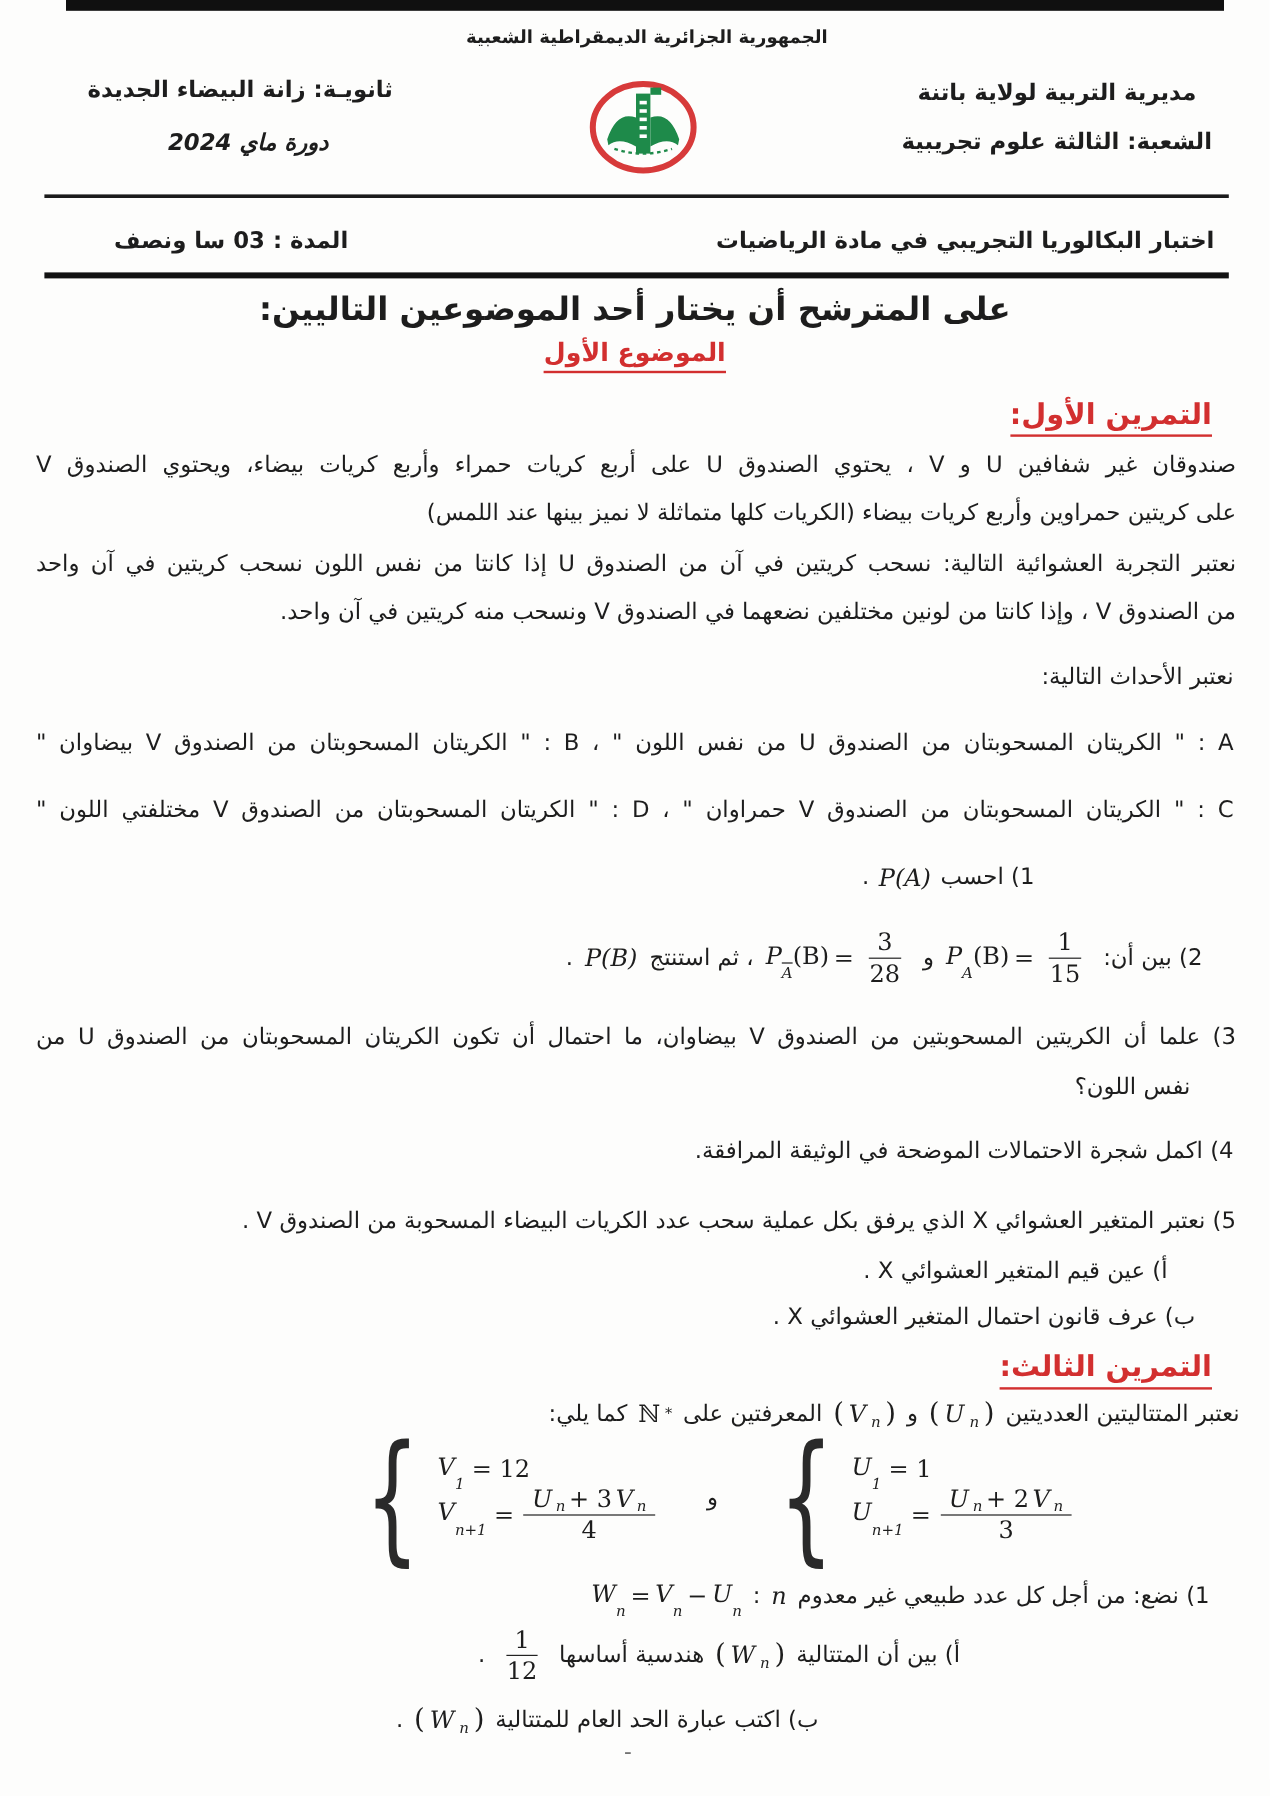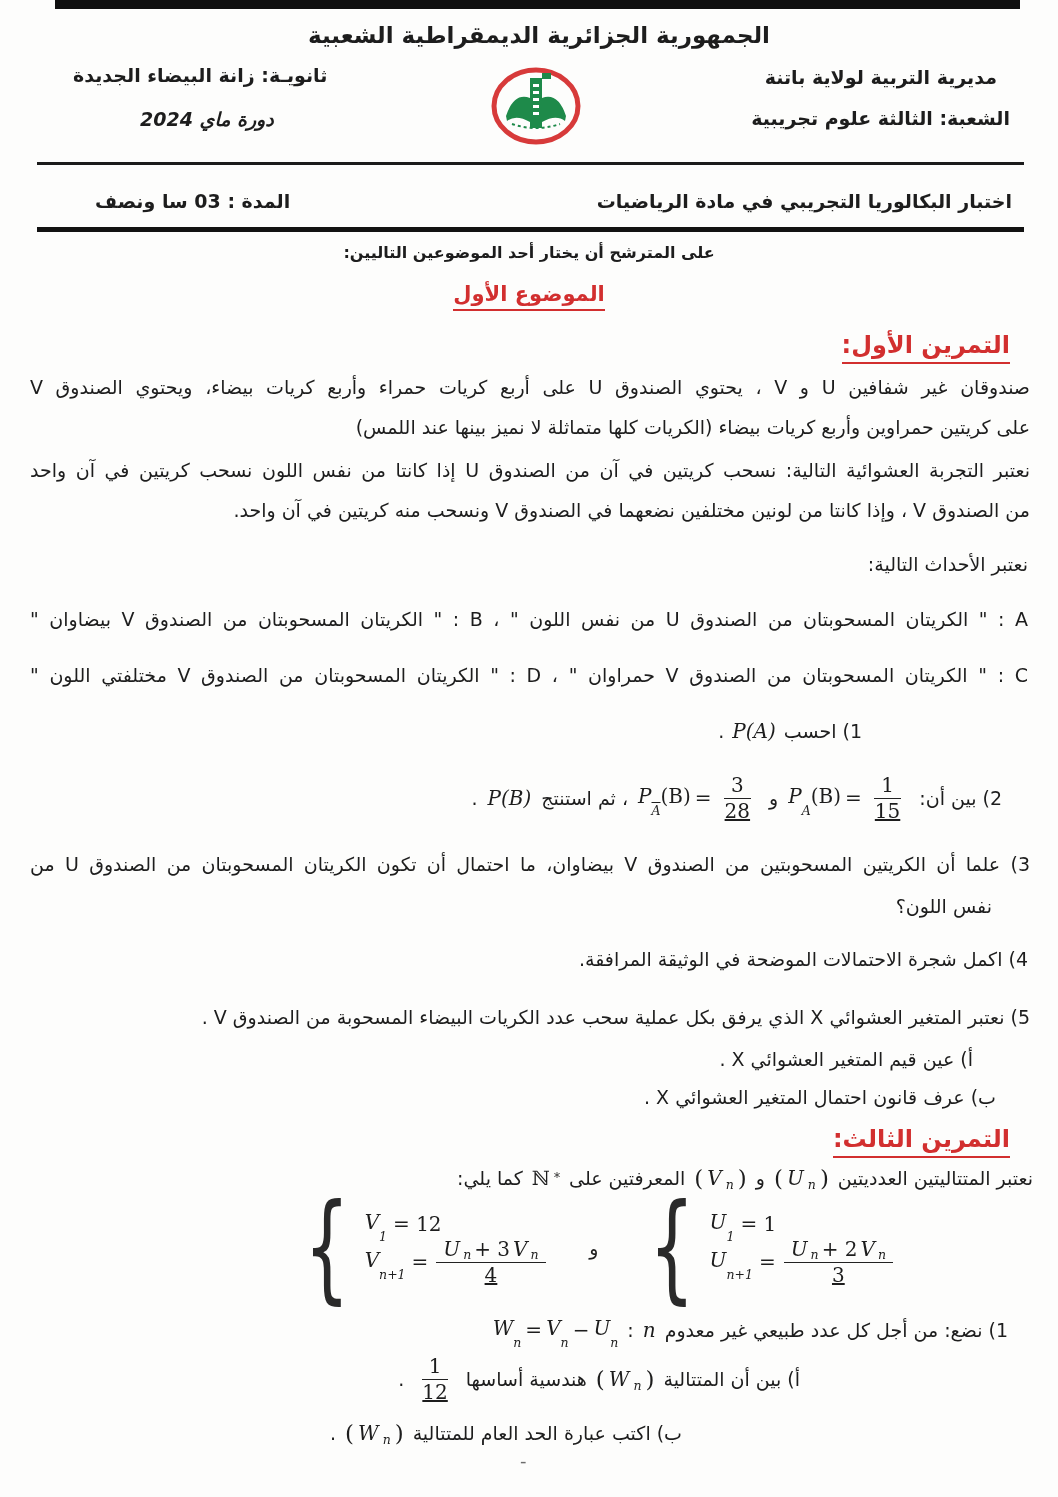--- a/index.html
+++ b/index.html
@@ -3,32 +3,32 @@
 <meta charset="utf-8">
 <style>
   html,body { margin:0; padding:0; background:#ffffff; }
   .page {
     position:relative; width:1058px; height:1497px; margin:0 auto;
     background:#fdfdfc; overflow:hidden; direction:rtl;
     font-family:"DejaVu Sans", sans-serif; color:#1d1d1d;
   }
   .abs { position:absolute; }
   .topbar { top:0; left:55px; right:38px; height:9px; background:#101010; }
-  .republic { top:22px; left:0; right:0; text-align:center; font-weight:bold; font-size:23px;margin-left:20px; }
+  .republic { top:22px; left:0; right:0; text-align:center; font-weight:bold; font-size:15px;margin-left:20px; }
   .hdr { font-weight:bold; font-size:19px; white-space:nowrap; }
   .hdr-r1 { top:66px; right:61px; }
   .hdr-r2 { top:107px; right:48px; }
   .hdr-l1 { top:64px; left:73px; }
   .hdr-l2 { top:108px; left:140px;font-style:italic; }
   .logo { top:66px; left:490px; width:92px; height:80px; }
   .rule { left:37px; right:34px; height:0; }
   .rule1 { top:162px; border-top:3px solid #1b1b1b; }
   .rule2 { top:227px; border-top:5px solid #121212; }
   .exam-row { top:190px; left:95px; right:46px; display:flex; justify-content:space-between; font-weight:bold; font-size:19px; }
-  .notice { top:243px; left:0; right:0; text-align:center; font-weight:bold; font-size:16px; }
+  .notice { top:243px; left:0; right:0; text-align:center; font-weight:bold; font-size:27px; }
   .subject { top:282px; left:0; right:0; text-align:center; }
   .red-heading { color:#d22f2f; font-weight:bold; font-size:24px; border-bottom:2.5px solid #d22f2f; padding-bottom:3px; }
   .ex1-title { top:331px; right:48px; }
   .ex3-title { top:1125px; right:48px; }
   .line { font-size:19px; line-height:30px; text-align:right; }
   .stretch { text-align:justify; text-align-last:justify; }
   .p1l1 { top:372px; right:28px; left:30px; }
   .p1l2 { top:412px; right:28px; left:30px; }
   .p2l1 { top:455px; right:28px; left:30px; }
   .p2l2 { top:495px; right:28px; left:30px; }
@@ -55,21 +55,21 @@
   .e3q1b { top:1420px; right:376px; display:flex; align-items:center; gap:9px; }
   .dash { top:1450px; left:520px; color:#6c6c6c; font-size:18px; }
   .ar { font-size:19px; }
   .math { direction:ltr; display:inline-flex; align-items:center; gap:4px; }
   .mi { font-family:"DejaVu Serif", serif; font-style:italic; font-size:20px; }
   .mn { font-family:"DejaVu Serif", serif; font-size:20px; }
   .s { font-size:12.5px; vertical-align:-6px; position:relative; top:6px; }
   .ov { text-decoration:overline; }
   .frac { display:inline-flex; flex-direction:column; align-items:center; line-height:1.15; margin:0 2px; }
   .frac .num { border-bottom:1.8px solid #222; padding:0 7px 1px; display:inline-flex; align-items:center; gap:3px; }
-  .frac .den { padding:1px 7px 0;text-decoration:underline; }
+  .frac .den { padding:1px 7px 0; }
   .parens { font-size:23px; font-family:"DejaVu Serif", serif; }
   .sup { font-size:12px; vertical-align:super; }
 </style>
 </head>
 <body>
 
 <div class="page">
 
   <div class="abs topbar"></div>
 

